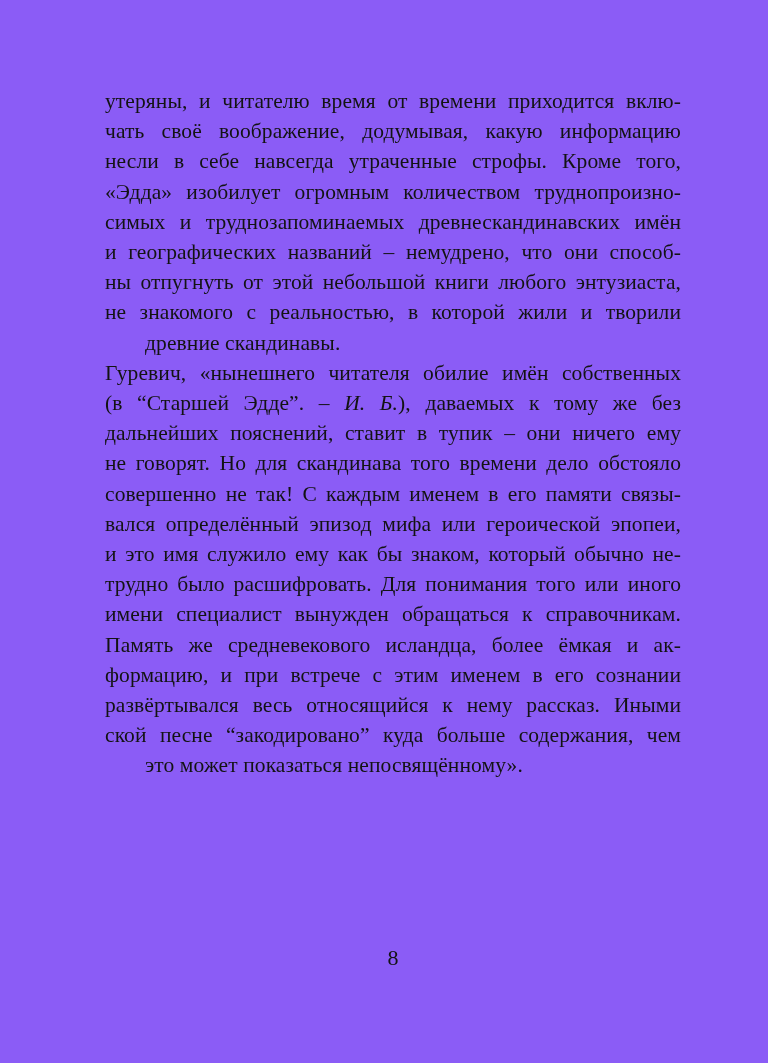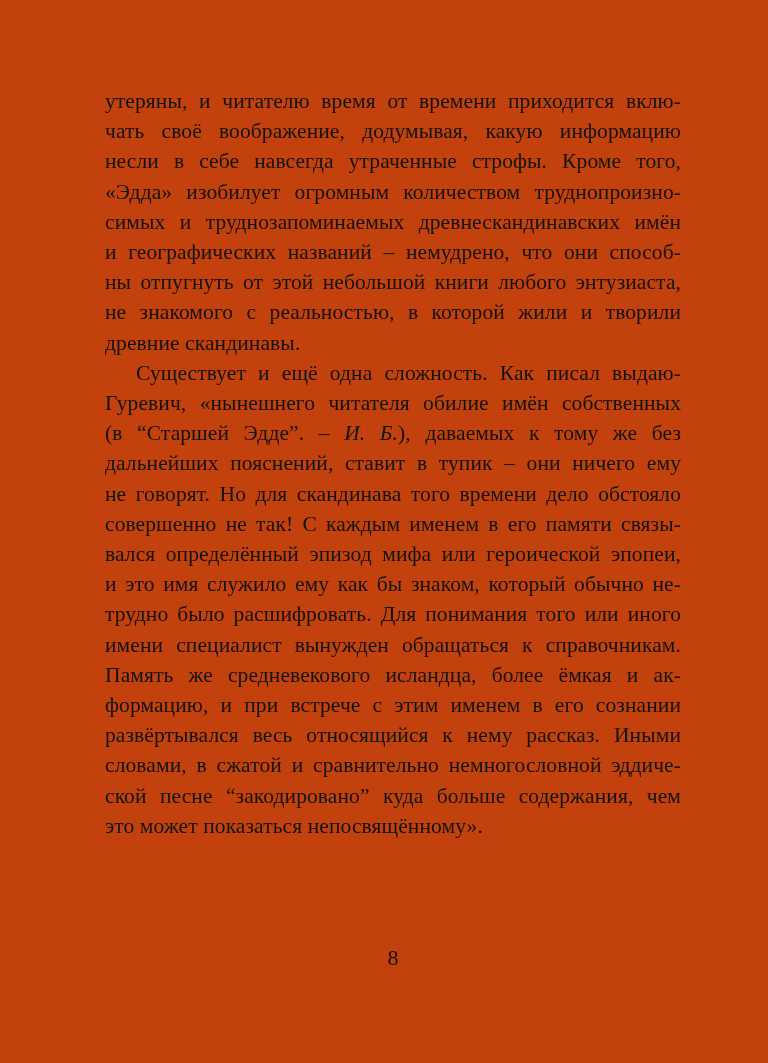--- a/index.html
+++ b/index.html
@@ -5,41 +5,42 @@
   * { margin: 0; padding: 0; box-sizing: border-box; }
   html, body {
     width: 768px; height: 1063px;
     background: #ffffff;
     font-family: "Liberation Serif", "DejaVu Serif", serif;
   }
   .page {
     position: absolute;
     left: 0; top: 0;
     width: 768px; height: 1063px;
-    background: #c2410c;
+    background: #8b5cf6;
     overflow: hidden;
   }
   .text-block {
     position: absolute;
     left: 105px;
     top: 86px;
     width: 576px;
     color: #131313;
     font-size: 21.5px;
     line-height: 30.2px;
     letter-spacing: 0.1px;
   }
   .paragraph { display: block; }
   .line {
     text-align: justify;
     text-align-last: justify;
     white-space: normal;
   }
   .line.last {
     text-align-last: left;
+    margin-left: 40px;
   }
   .line.indent {
     padding-left: 31px;
   }
   .line i {
   }
   .page-number {
     position: absolute;
     left: 105px;
     width: 576px;
@@ -59,32 +60,30 @@
         <div class="line">чать своё воображение, додумывая, какую информацию</div>
         <div class="line">несли в себе навсегда утраченные строфы. Кроме того,</div>
         <div class="line">«Эдда» изобилует огромным количеством труднопроизно-</div>
         <div class="line">симых и труднозапоминаемых древнескандинавских имён</div>
         <div class="line">и географических названий – немудрено, что они способ-</div>
         <div class="line">ны отпугнуть от этой небольшой книги любого энтузиаста,</div>
         <div class="line">не знакомого с реальностью, в которой жили и творили</div>
         <div class="line last">древние скандинавы.</div>
       </div>
       <div class="paragraph">
-        <div class="line indent">Существует и ещё одна сложность. Как писал выдаю-</div>
         <div class="line">Гуревич, «нынешнего читателя обилие имён собственных</div>
         <div class="line">(в “Старшей Эдде”. – <i>И. Б.</i>), даваемых к тому же без</div>
         <div class="line">дальнейших пояснений, ставит в тупик – они ничего ему</div>
         <div class="line">не говорят. Но для скандинава того времени дело обстояло</div>
         <div class="line">совершенно не так! С каждым именем в его памяти связы-</div>
         <div class="line">вался определённый эпизод мифа или героической эпопеи,</div>
         <div class="line">и это имя служило ему как бы знаком, который обычно не-</div>
         <div class="line">трудно было расшифровать. Для понимания того или иного</div>
         <div class="line">имени специалист вынужден обращаться к справочникам.</div>
         <div class="line">Память же средневекового исландца, более ёмкая и ак-</div>
         <div class="line">формацию, и при встрече с этим именем в его сознании</div>
         <div class="line">развёртывался весь относящийся к нему рассказ. Иными</div>
-        <div class="line">словами, в сжатой и сравнительно немногословной эддиче-</div>
         <div class="line">ской песне “закодировано” куда больше содержания, чем</div>
         <div class="line last">это может показаться непосвящённому».</div>
       </div>
     </div>
   <div class="page-number">8</div>
 </div>
 
 </body></html>

